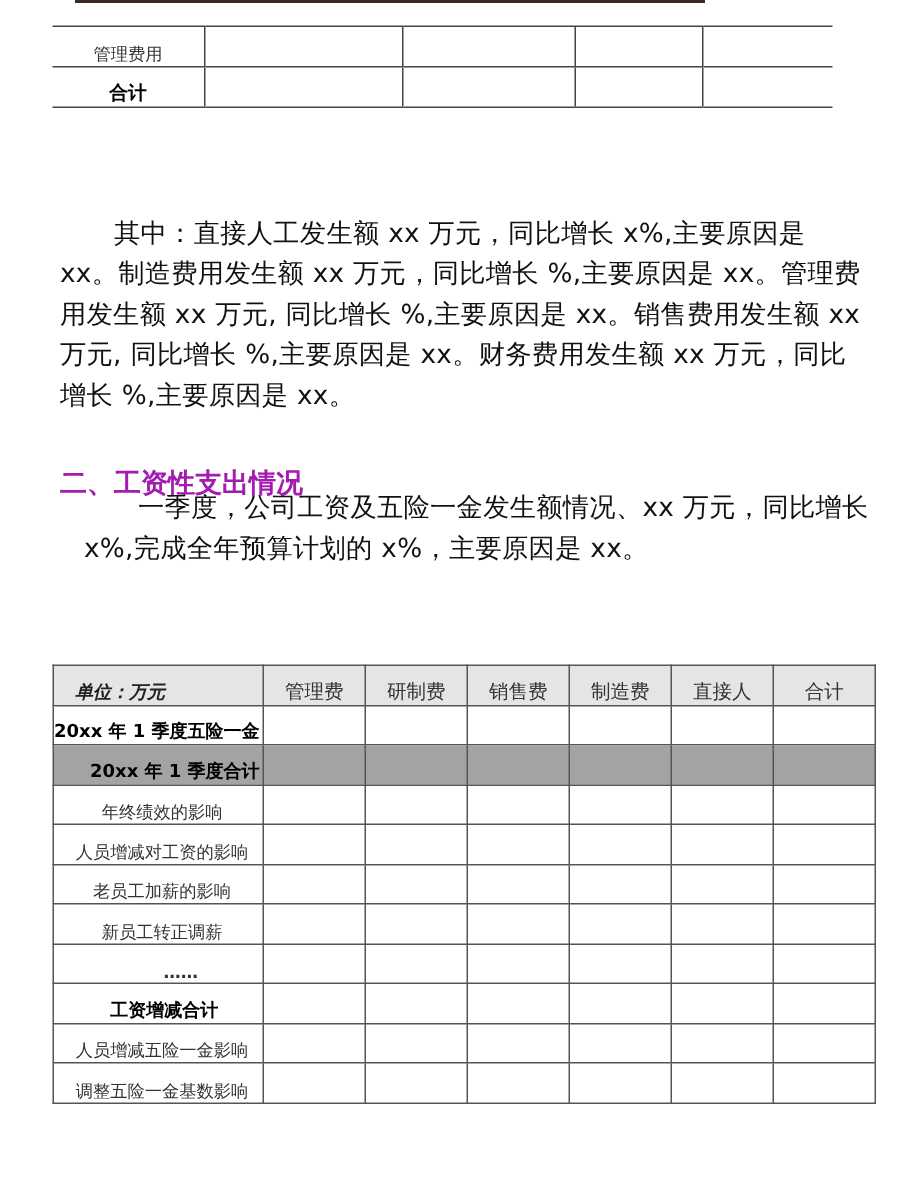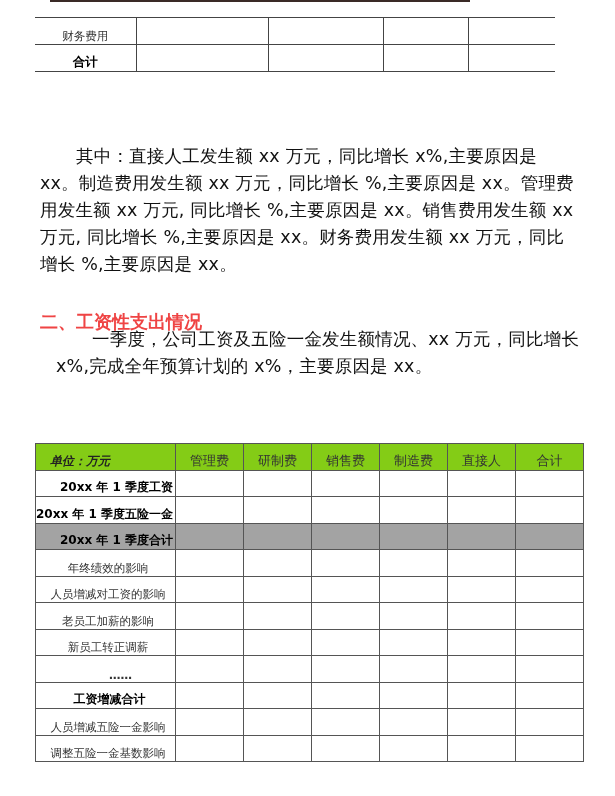--- a/index.html
+++ b/index.html
@@ -4,24 +4,24 @@
 <style>
   html,body{margin:0;padding:0;background:#fff;}
   body{width:615px;height:796px;position:relative;overflow:hidden;font-family:"DejaVu Sans","Liberation Sans",sans-serif;color:#111;}
   .topline{position:absolute;left:50px;top:0;width:420px;height:2px;background:#3a2a26;}
   .t1{position:absolute;left:35px;top:17px;border-collapse:collapse;}
   .t1 td{height:26px;border-top:1.5px solid #444;border-bottom:1.5px solid #444;padding:0;font-size:11.5px;text-align:center;vertical-align:bottom;color:#333;}
   .t1 td + td{border-left:1.5px solid #444;}
   .t1 tr.total td:first-child{font-weight:bold;color:#000;font-size:12.5px;}
   .para{position:absolute;left:40px;width:540px;font-size:17.5px;line-height:27px;color:#111;letter-spacing:0.2px;}
   .indent{text-indent:36px;}
-  .h2{position:absolute;left:40px;top:310px;font-size:18px;font-weight:bold;color:#ef4444;}
+  .h2{position:absolute;left:40px;top:310px;font-size:18px;font-weight:bold;color:#a21caf;}
   .t2{position:absolute;left:35px;top:443px;border-collapse:collapse;table-layout:fixed;}
   .t2 td{border:1.5px solid #555;height:25.5px;padding:0;font-size:11.5px;vertical-align:bottom;overflow:hidden;white-space:nowrap;}
-  .t2 tr.hdr td{background:#84cc16;text-align:center;font-size:13px;color:#333;}
+  .t2 tr.hdr td{background:#e5e5e5;text-align:center;font-size:13px;color:#333;}
   .t2 tr.hdr td.unit{font-style:italic;font-weight:bold;text-align:left;padding-left:14px;font-size:12px;color:#222;}
   .t2 tr.hl td{background:#a3a3a3;}
   .t2 td.lab{text-align:center;padding-left:5px;color:#333;}
   .t2 td.lab.b{font-weight:bold;color:#000;font-size:12px;}
   .t2 td.cut{direction:rtl;text-align:right;padding-left:0;padding-right:2px;}
   .t2 td.dots{padding-left:30px;font-weight:bold;}
 </style>
 </head>
 <body>
 
@@ -30,21 +30,21 @@
 <table class="t1">
   <colgroup>
       <col style="width:101px">
       <col style="width:132px">
       <col style="width:115px">
       <col style="width:85px">
       <col style="width:87px">
     </colgroup>
   <tbody>
       <tr>
-    <td>财务费用</td>
+    <td>管理费用</td>
     <td></td>
         <td></td>
         <td></td>
         <td></td>
   </tr>
   <tr class="total">
     <td>合计</td>
     <td></td>
         <td></td>
         <td></td>
@@ -71,29 +71,20 @@
   </colgroup>
   <tbody>
       <tr class="hdr">
     <td class="unit">单位：万元</td>
     <td>管理费</td>
     <td>研制费</td>
     <td>销售费</td>
     <td>制造费</td>
     <td>直接人</td>
     <td>合计</td>
-  </tr>
-  <tr>
-    <td class="lab b cut">20xx 年 1 季度工资</td>
-    <td></td>
-        <td></td>
-        <td></td>
-        <td></td>
-        <td></td>
-        <td></td>
   </tr>
   <tr>
     <td class="lab b cut">20xx 年 1 季度五险一金</td>
     <td></td>
         <td></td>
         <td></td>
         <td></td>
         <td></td>
         <td></td>
   </tr>

